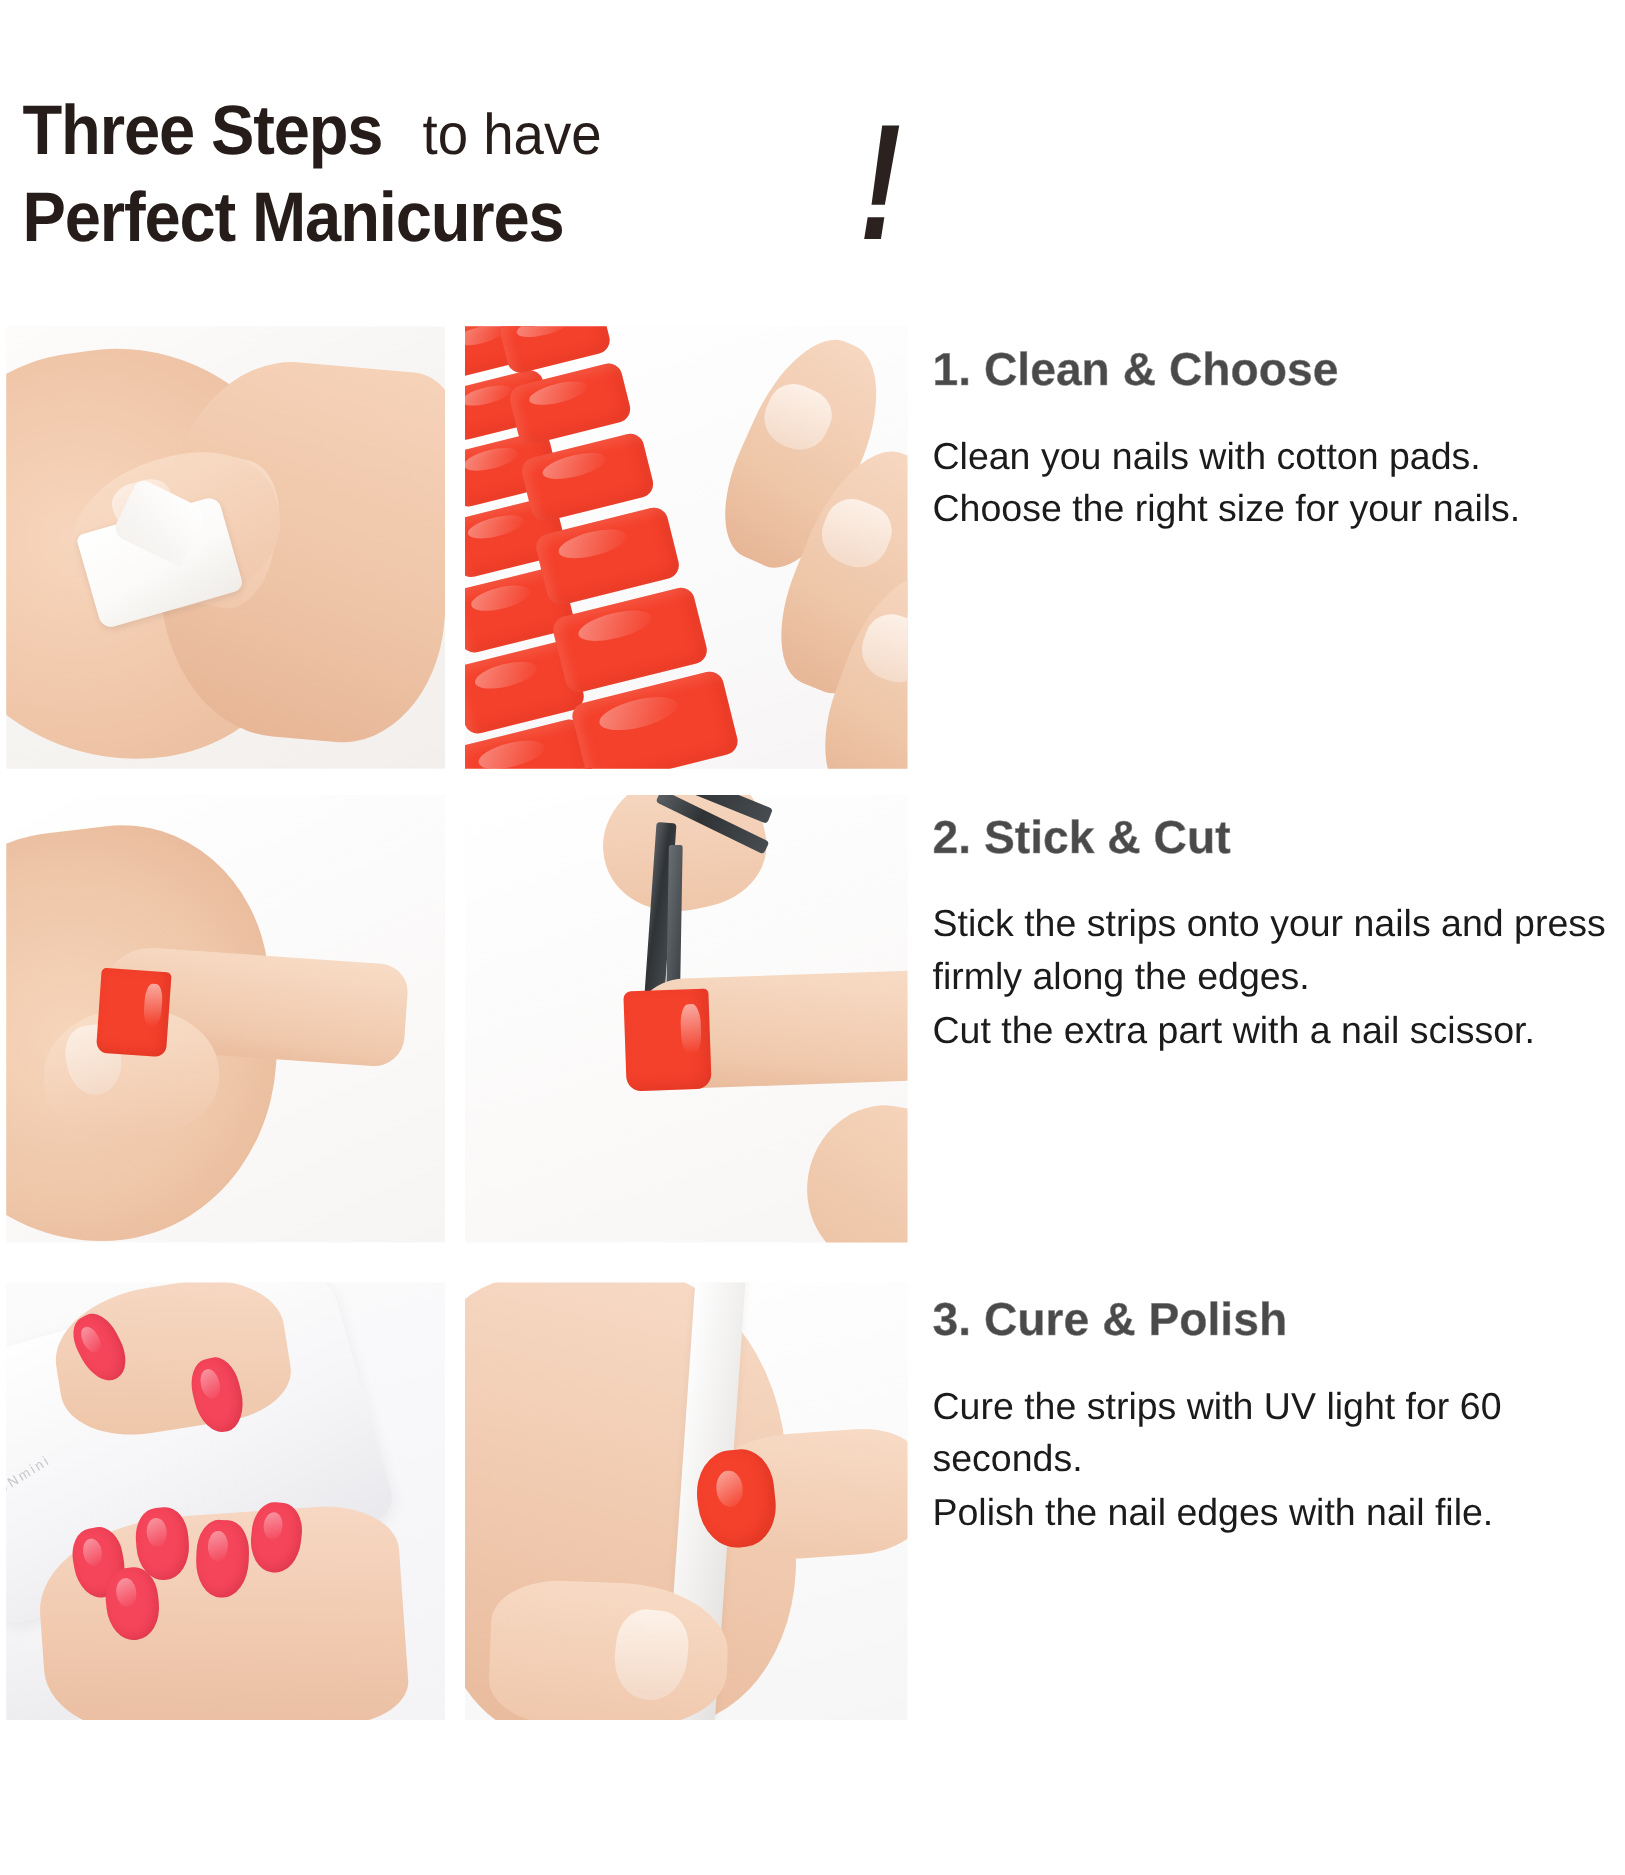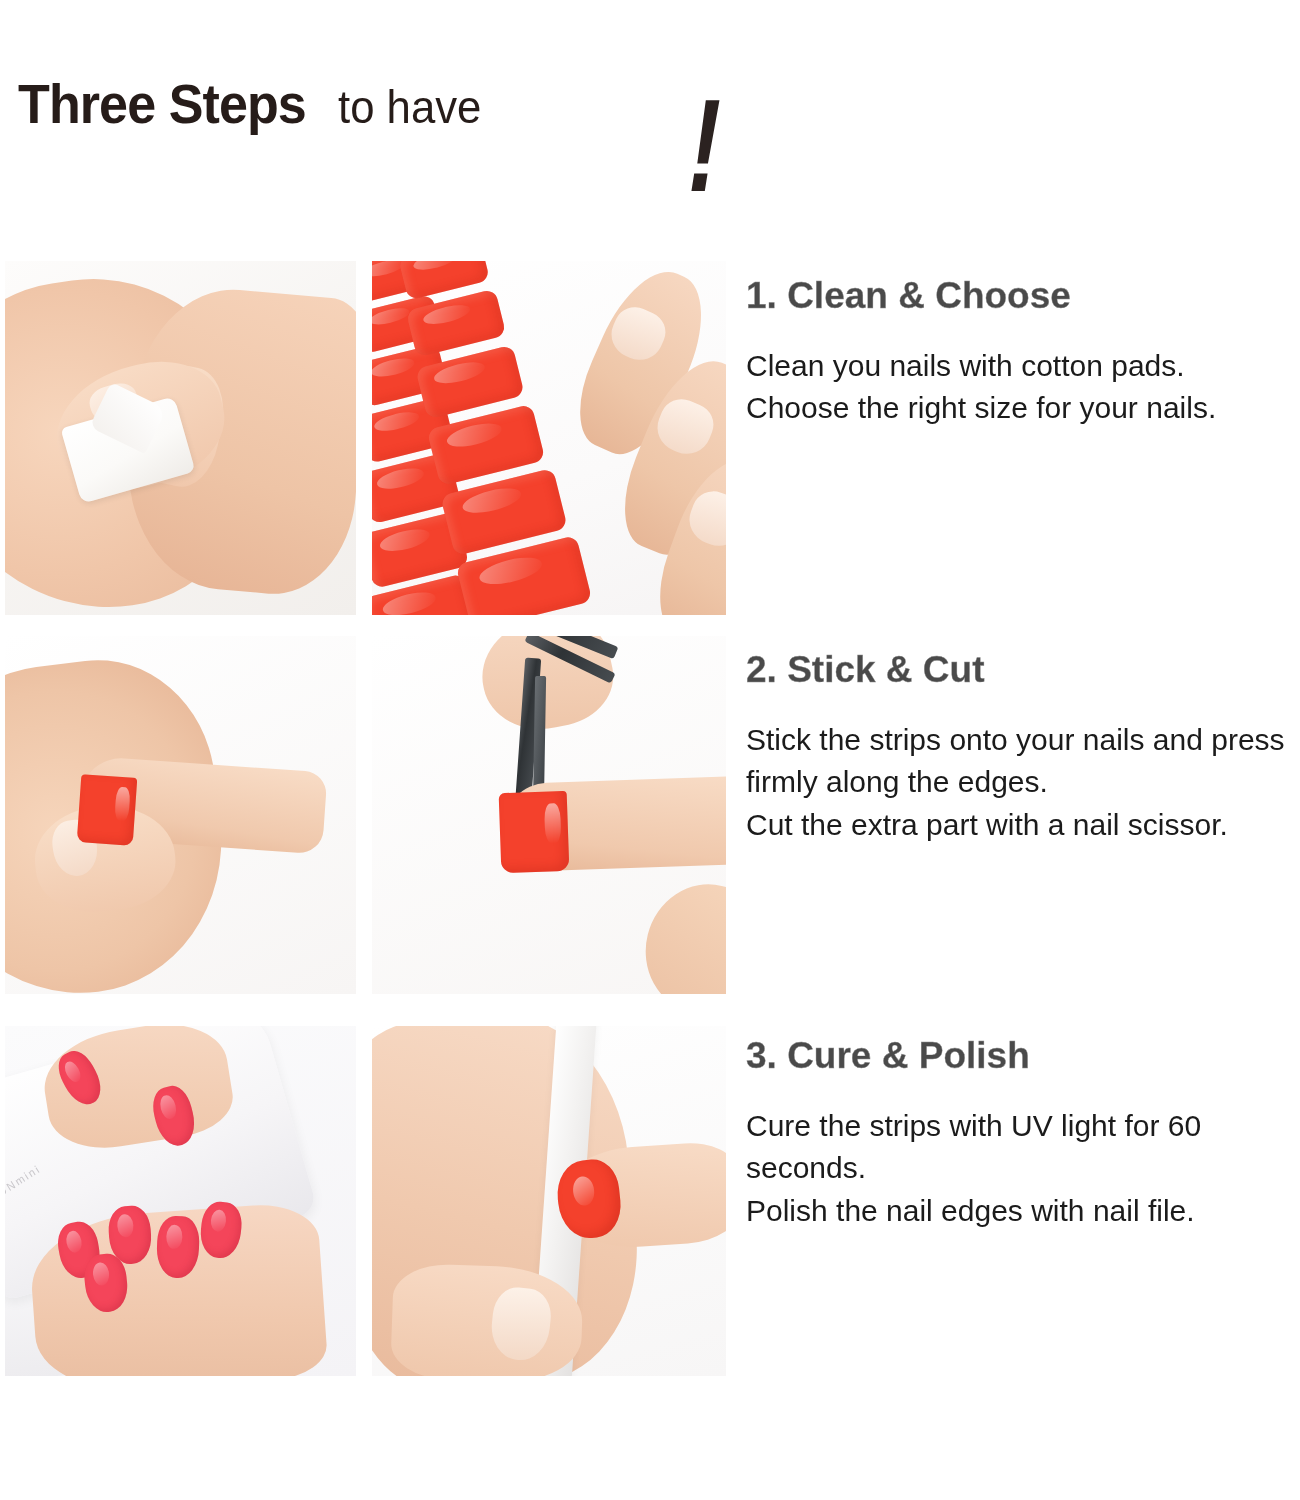--- a/index.html
+++ b/index.html
@@ -297,20 +297,23 @@
   .step-body p { margin:0; }
 </style>
 </head>
 <body>
 
 <div class="page">
 
   <div class="title-block">
     <div class="title-line">
       <span class="t-strong">Three Steps</span><span class="t-light">to have</span>
+    </div>
+    <div class="title-line title-row2">
+      <span class="t-strong">Perfect Manicures</span>
     </div>
   </div>
   <div class="bang">!</div>
 
   <div class="photo col-a row-1">
     <div class="p1-bg"></div>
     <div class="p1-palm"></div>
     <div class="p1-hand2"></div>
     <div class="p1-fingertip"></div>
     <div class="p1-thumb"></div>

